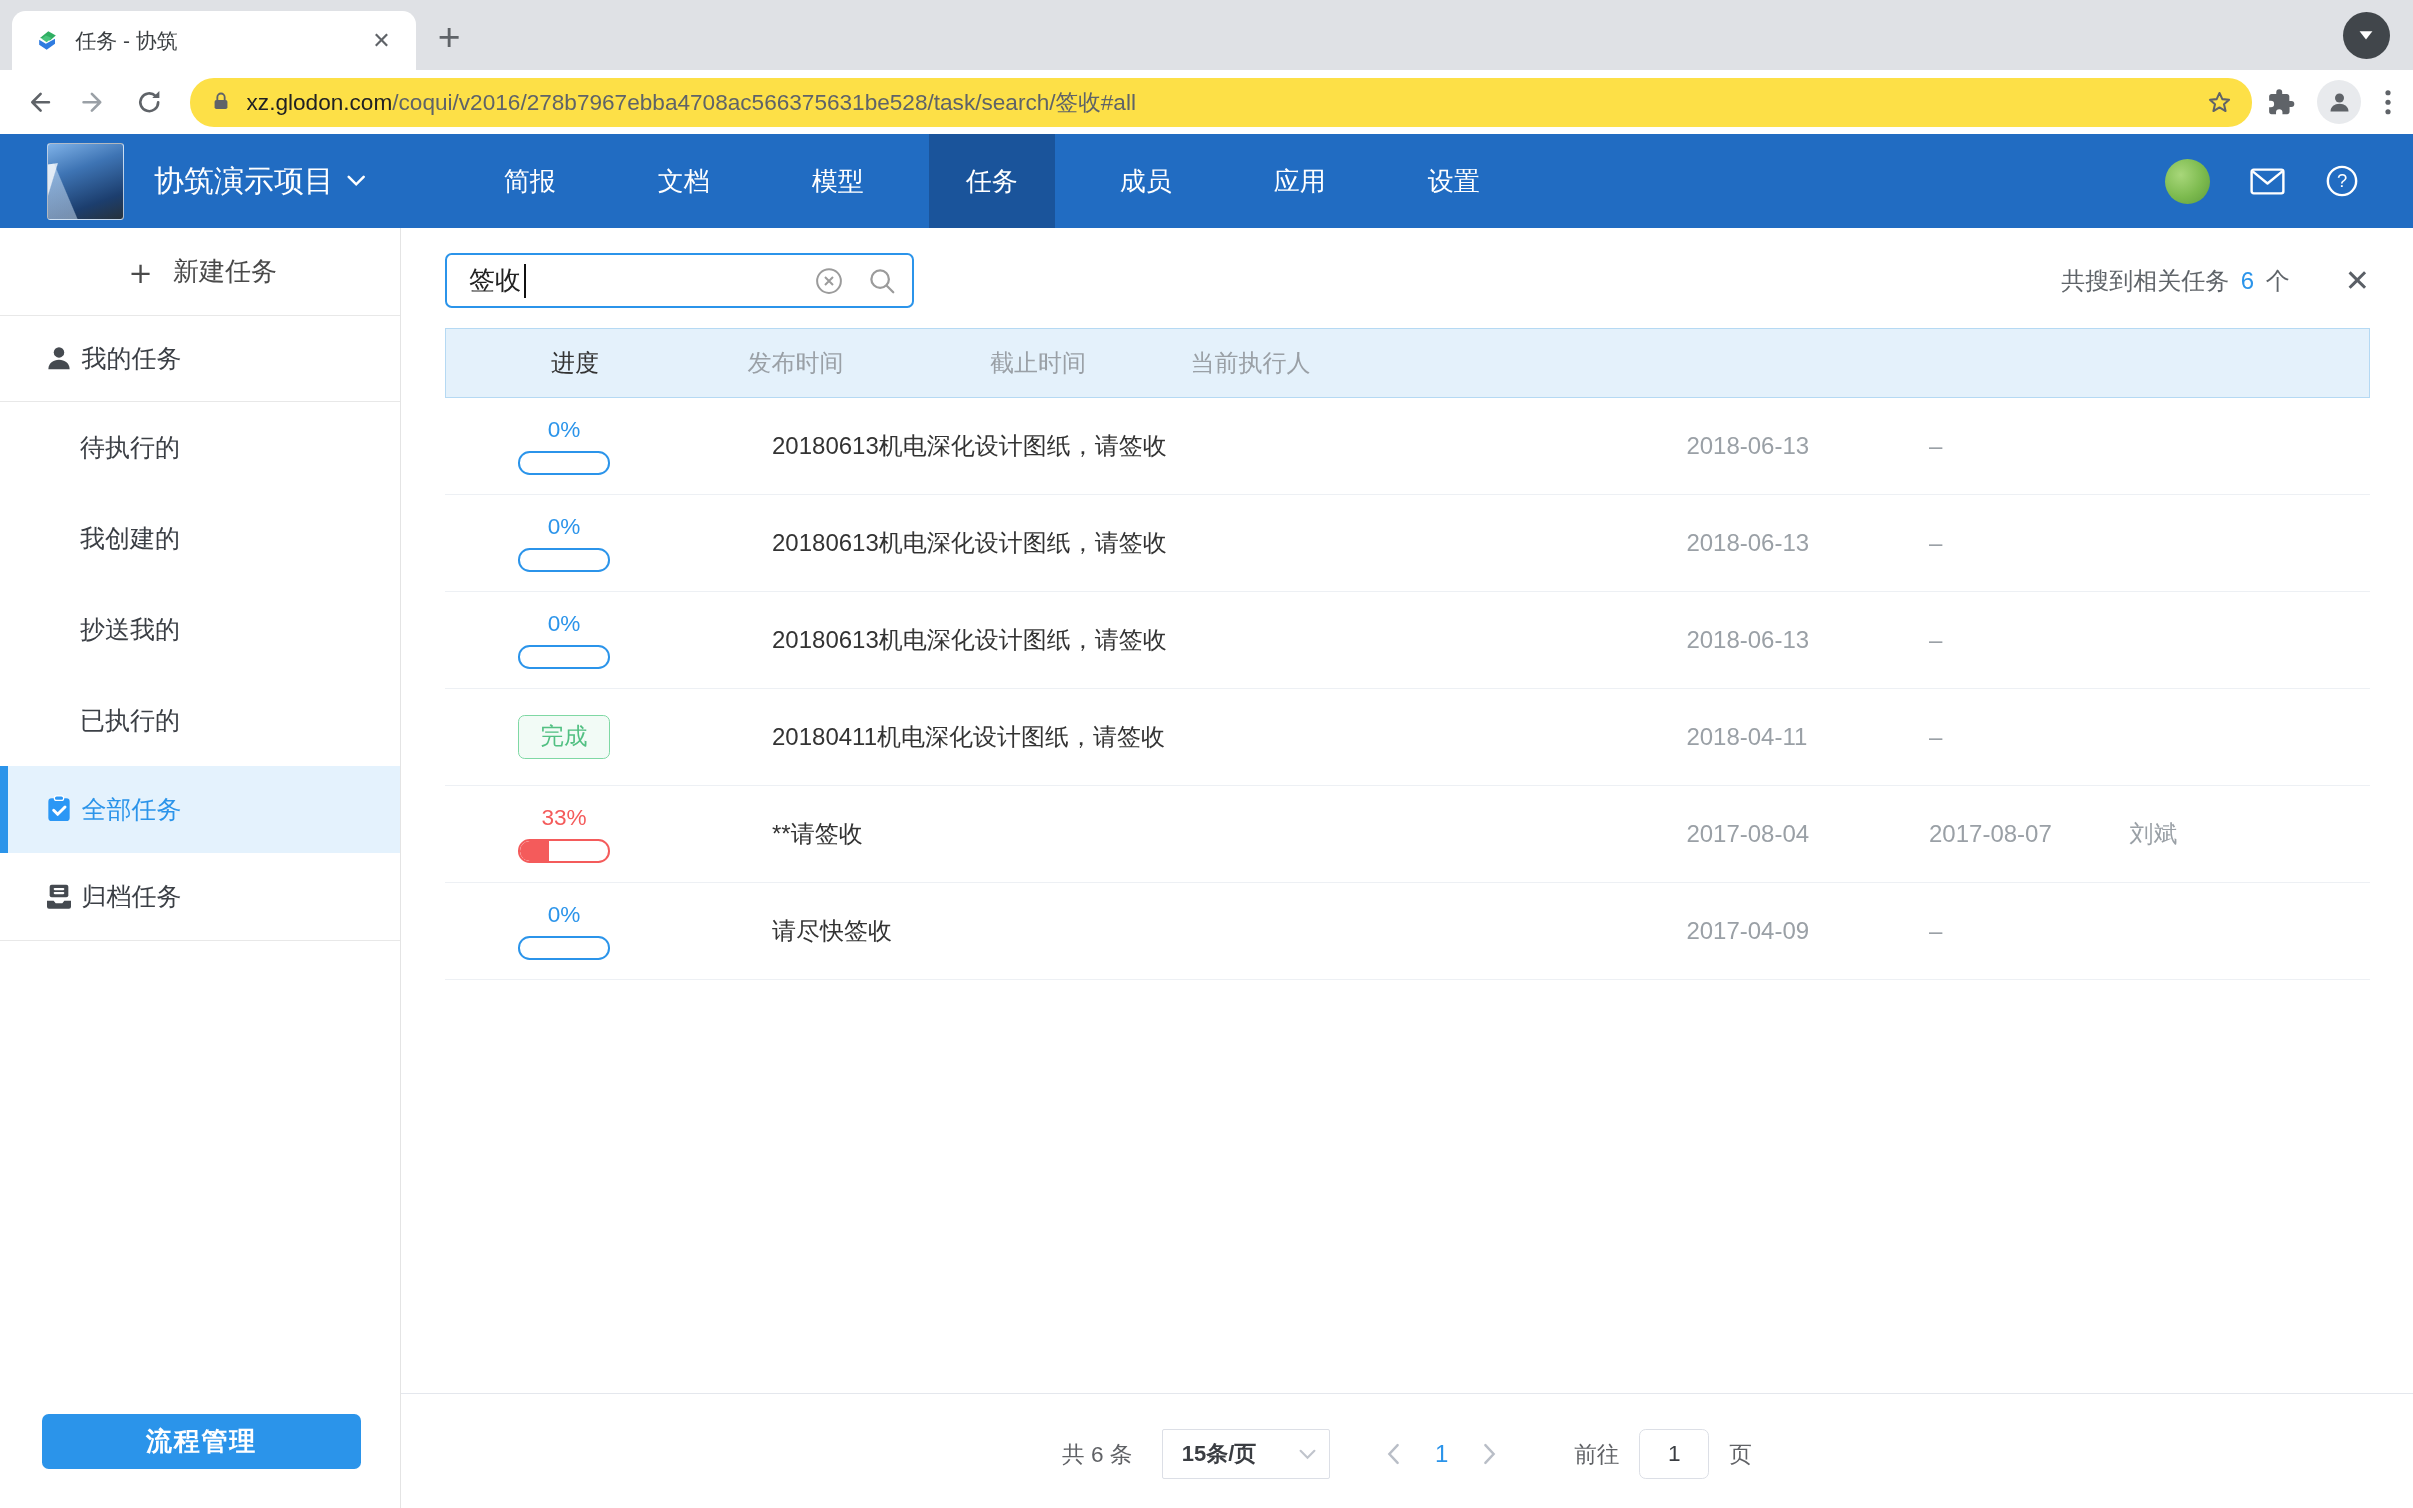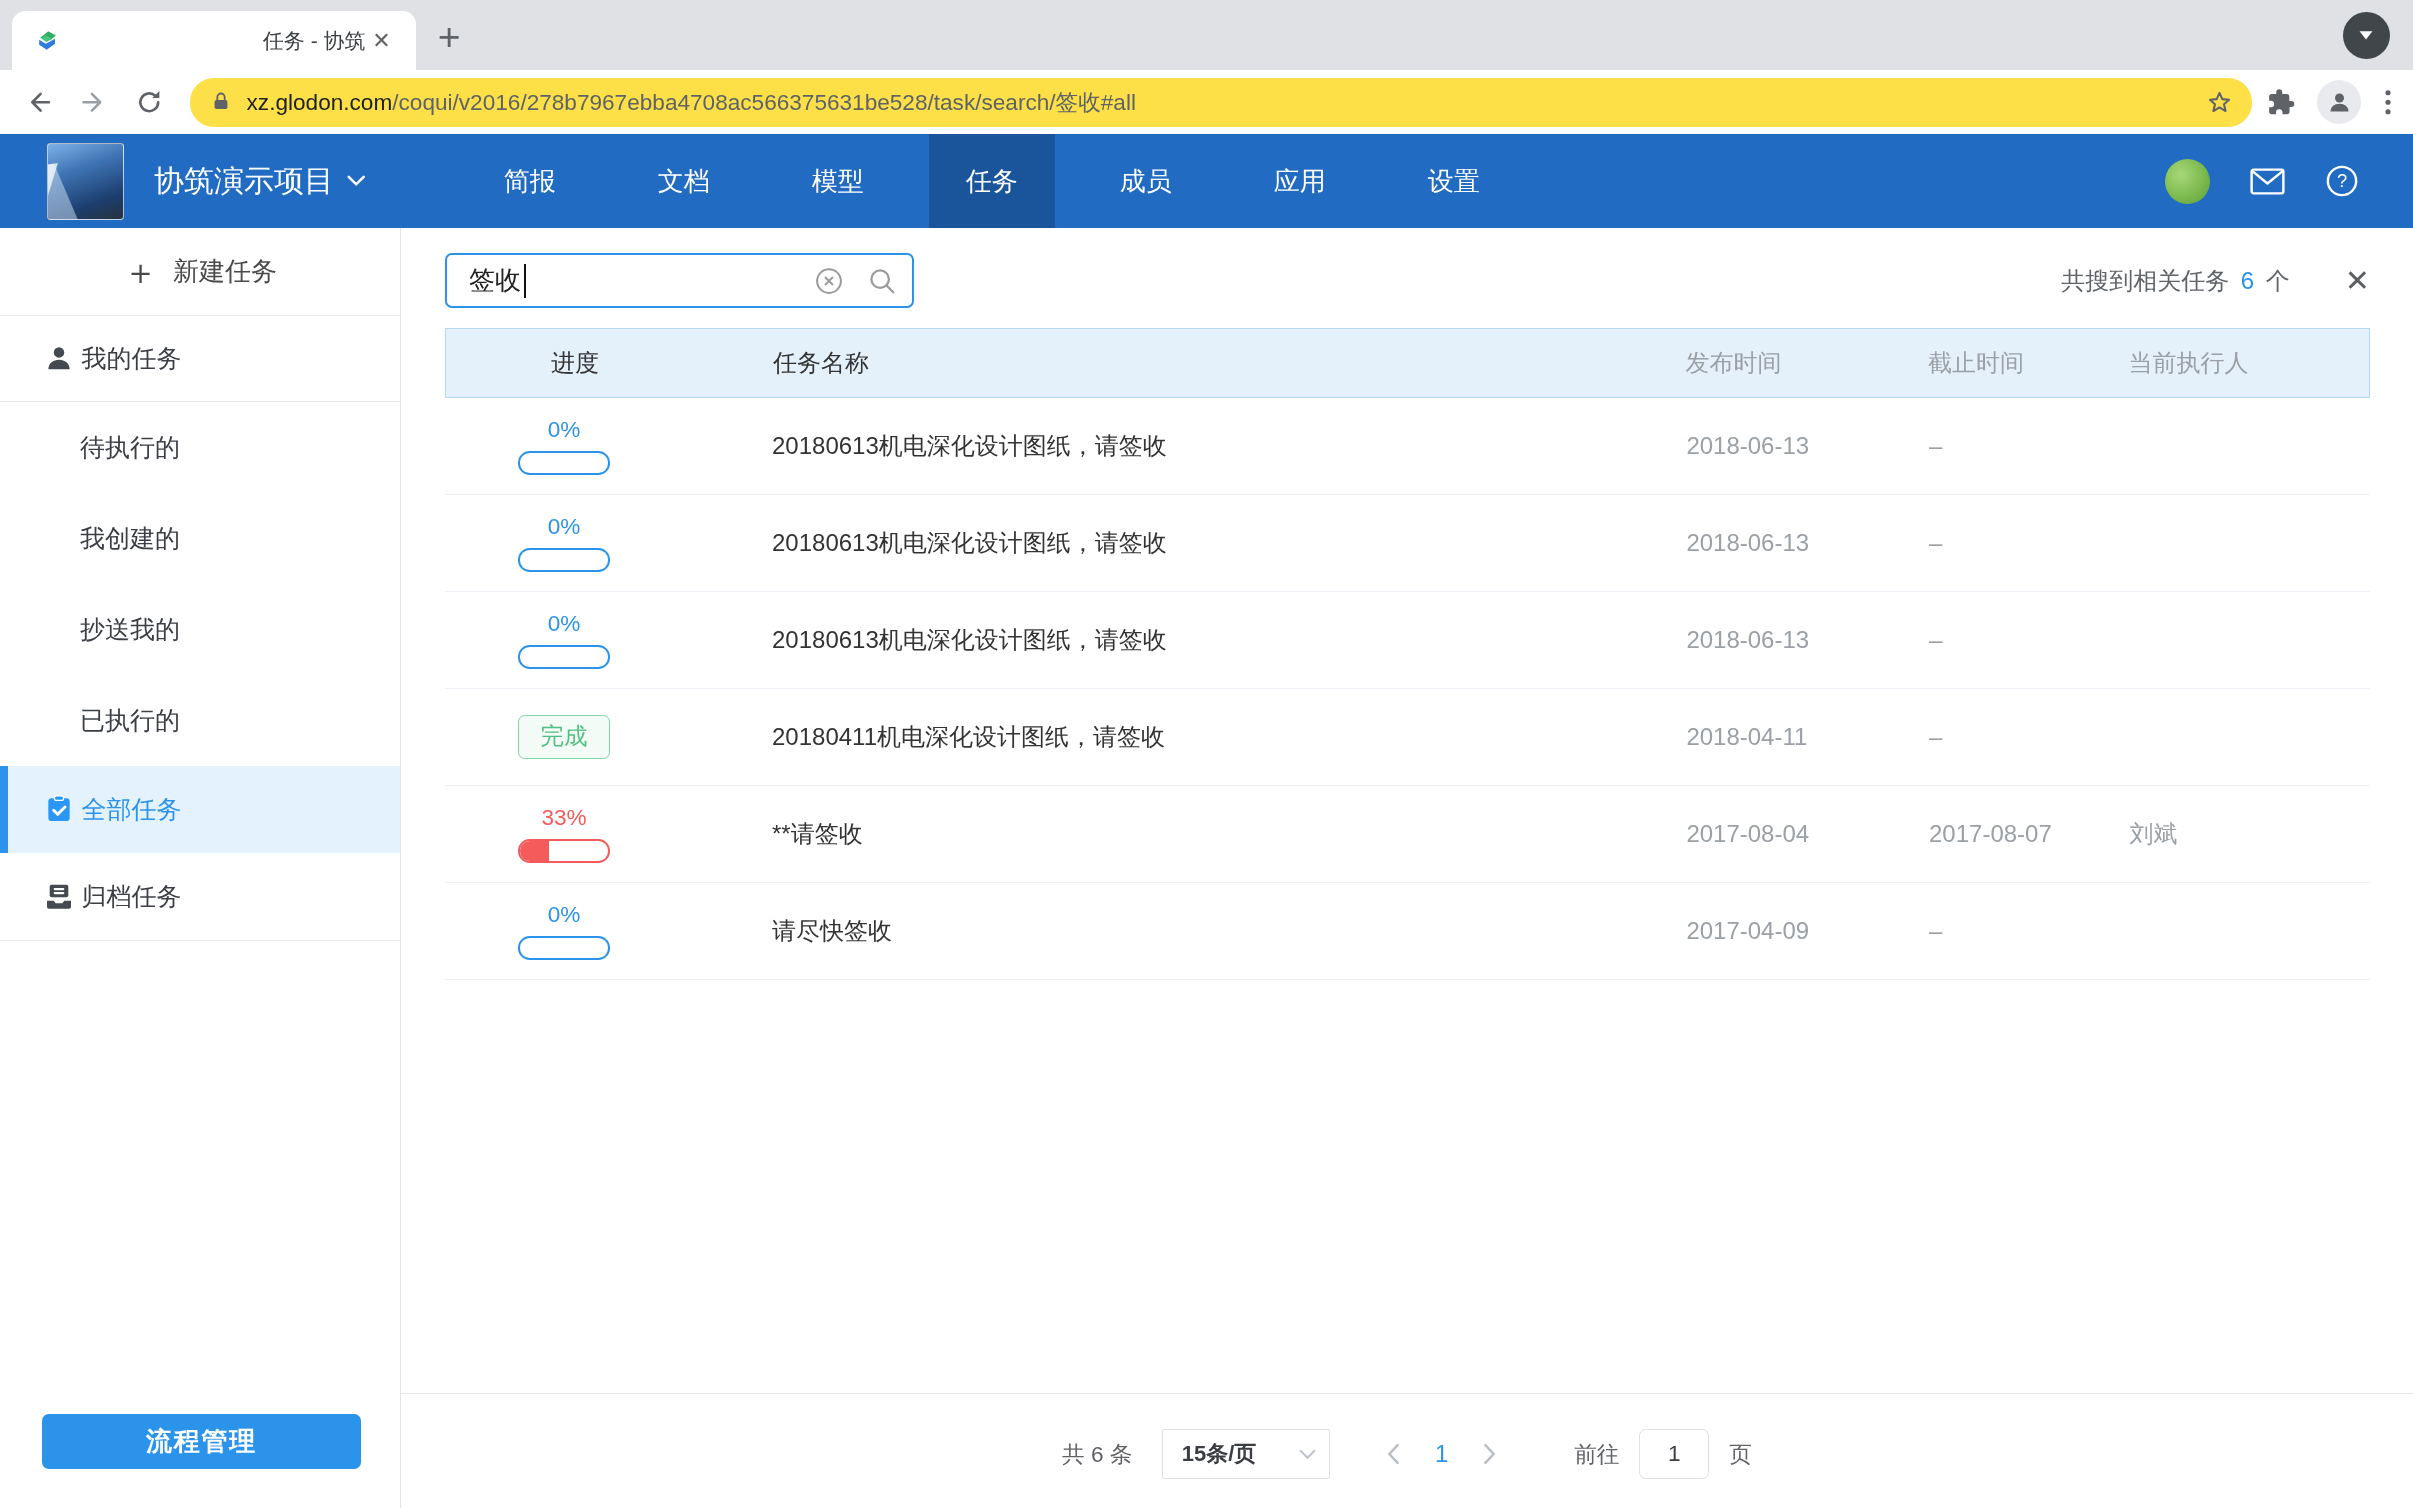--- a/index.html
+++ b/index.html
@@ -4,21 +4,21 @@
 <style>
   * { margin:0; padding:0; box-sizing:border-box; }
   html,body { width:2413px; height:1508px; overflow:hidden; }
   body { font-family:"Liberation Sans","DejaVu Sans",sans-serif; background:#fff; }
 
   
   .tabstrip { height:70px; background:#dfe1e5; position:relative; display:flex; align-items:flex-end; }
   .tab { margin-left:11.7px; width:404px; height:59px; background:#fff; border-radius:13.4px 13.4px 0 0;
          display:flex; align-items:center; padding:0 18.4px 0 23.5px; }
   .tab-favicon { width:25px; height:25px; flex:0 0 auto; }
-  .tab-title { font-size:21px; color:#3c4043; margin-left:15px; flex:1; white-space:nowrap; overflow:hidden;text-align:right; }
+  .tab-title { font-size:21px; color:#3c4043; margin-left:15px; flex:1; white-space:nowrap; overflow:hidden; }
   .tab-close { font-size:22px; color:#5f6368; padding:3.4px 6.7px; }
   .newtab-btn { font-size:39px; color:#5f6368; font-weight:300; margin:0 0 8.4px 22px; line-height:50px; }
   .tab-search-btn { position:absolute; right:23.5px; top:11.7px; width:47px; height:47px; border-radius:50%;
                     background:#41464b; display:flex; align-items:center; justify-content:center; }
   .tab-search-btn svg { display:block; }
 
   .toolbar { height:64px; background:#fff; display:flex; align-items:center; padding:0 20px; }
   .nav-btn { width:37px; height:37px; display:flex; align-items:center; justify-content:center; margin-right:18.4px; }
   .urlbar { flex:1; height:49px; background:#fde047; border-radius:24px; display:flex; align-items:center;
             padding:0 18.4px 0 20px; margin:0 15px 0 3.4px; min-width:0; }
@@ -295,21 +295,20 @@
         <span>共搜到相关任务</span>
         <span class="result-count">6</span>
         <span>个</span>
       </div>
       <span class="result-close">✕</span>
     </div>
 
     <div class="table">
       <div class="thead">
         <div class="cell c-prog">进度</div>
-        <div class="cell c-name">任务名称</div>
         <div class="cell c-pub">发布时间</div>
         <div class="cell c-due">截止时间</div>
         <div class="cell c-exec">当前执行人</div>
       </div>
       <div id="tbody">
   <div class="trow">
     <div class="cell c-prog">
       <div class="prog-wrap">
         <div class="prog-label blue">0%</div>
         <div class="prog-bar blue">

